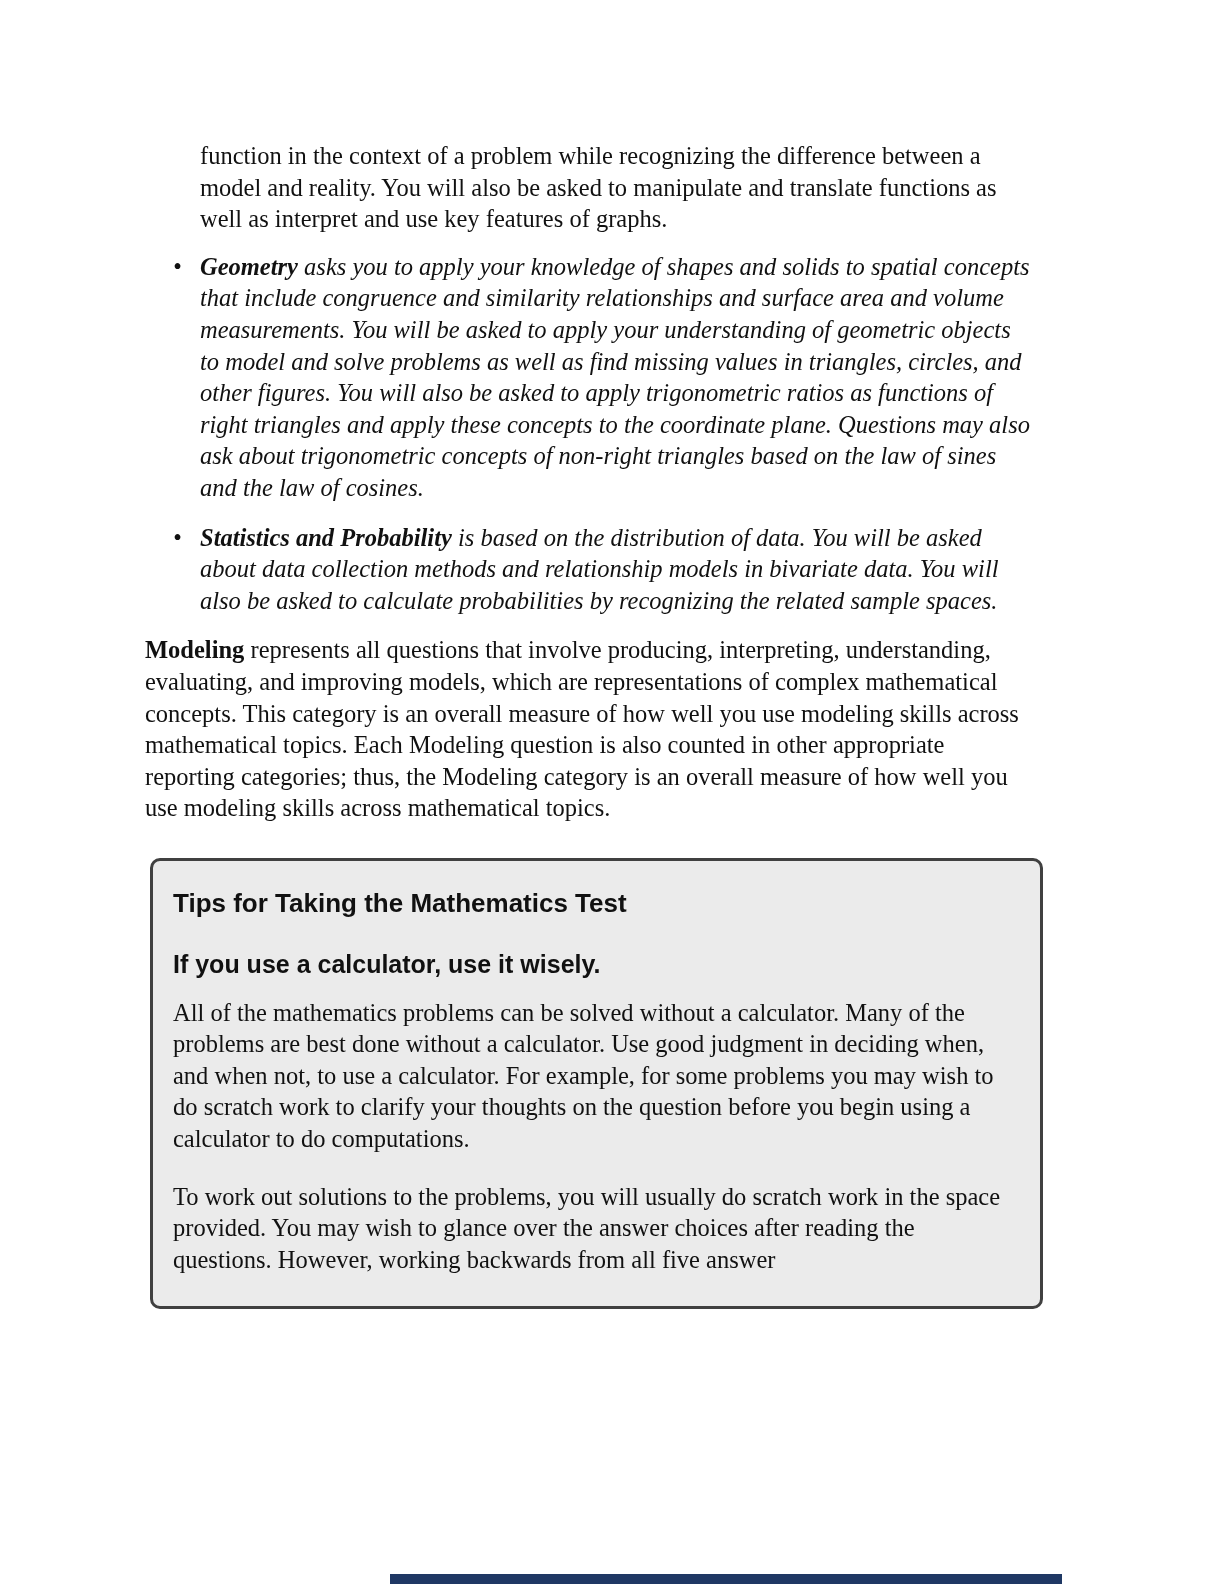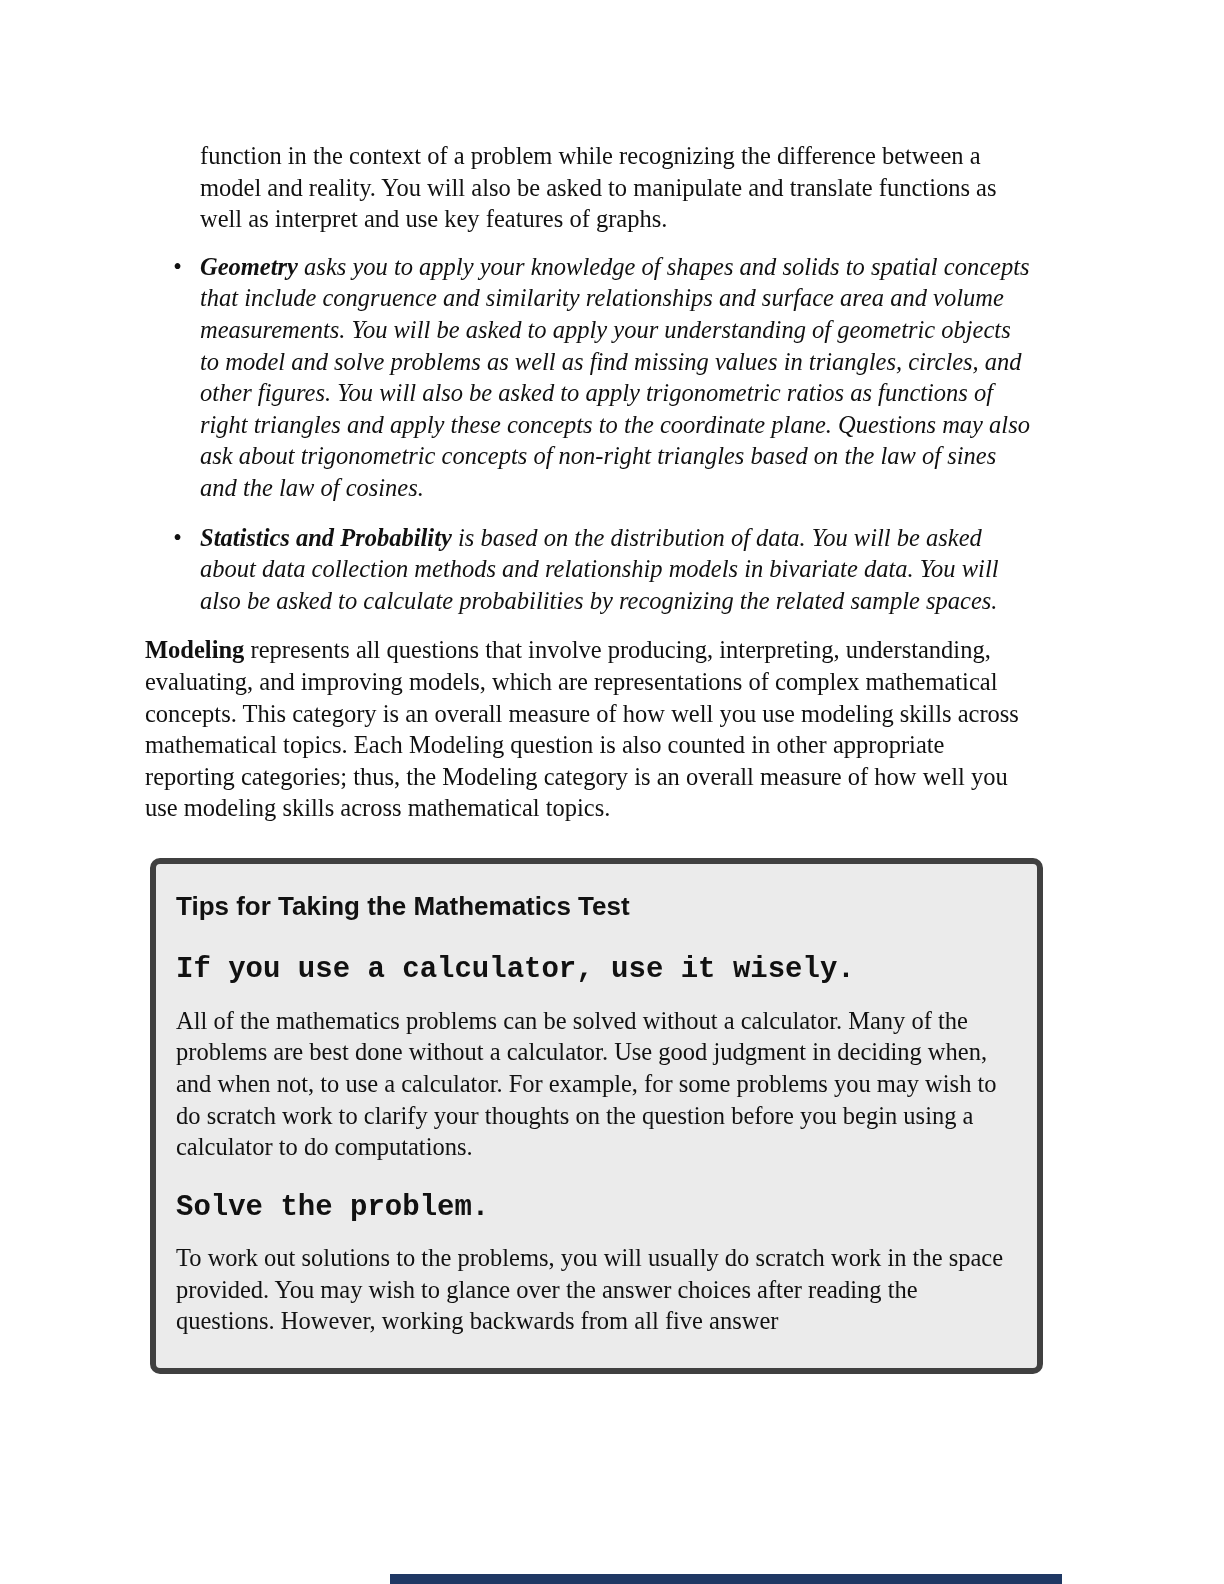--- a/index.html
+++ b/index.html
@@ -46,34 +46,34 @@
     left: -27px;
     top: 0;
     font-size: 24.5px;
   }
 
   .tips-box {
     margin-top: 34px;
     margin-left: 5px;
     margin-right: -12px;
     background: #ebebeb;
-    border: 6px solid #404040;
+    border: 3px solid #404040;
     border-radius: 10px;
     padding: 16px 24px 24px 20px;
   }
   .tips-box h2 {
     font-family: "Liberation Sans", sans-serif;
     font-size: 26px;
     font-weight: bold;
     color: #111111;
     margin: 10px 0 28px 0;
   }
   .tips-box h3 {
-    font-family: Liberation Mono, monospace;
-    font-size: 29px;
+    font-family: Liberation Sans, sans-serif;
+    font-size: 25px;
     font-weight: bold;
     margin: 0 0 16px 0;
   }
   .tips-box p {
     margin: 0 0 26px 0;
   }
   .tips-box p:last-child { margin-bottom: 7px; }
 
   .blue-bar {
     position: absolute;
@@ -104,20 +104,19 @@
     <p>
       <span class="b">Modeling</span><span> represents all questions that involve producing, interpreting, understanding, evaluating, and improving models, which are representations of complex mathematical concepts. This category is an overall measure of how well you use modeling skills across mathematical topics. Each Modeling question is also counted in other appropriate reporting categories; thus, the Modeling category is an overall measure of how well you use modeling skills across mathematical topics.</span>
     </p>
 
     <div class="tips-box">
       <h2>Tips for Taking the Mathematics Test</h2>
 
       <h3>If you use a calculator, use it wisely.</h3>
       <p>All of the mathematics problems can be solved without a calculator. Many of the problems are best done without a calculator. Use good judgment in deciding when, and when not, to use a calculator. For example, for some problems you may wish to do scratch work to clarify your thoughts on the question before you begin using a calculator to do computations.</p>
 
-      <h3>Solve the problem.</h3>
       <p>To work out solutions to the problems, you will usually do scratch work in the space provided. You may wish to glance over the answer choices after reading the questions. However, working backwards from all five answer</p>
     </div>
 
   </div>
 
   <div class="blue-bar"></div>
 </div>
 
 </body></html>

